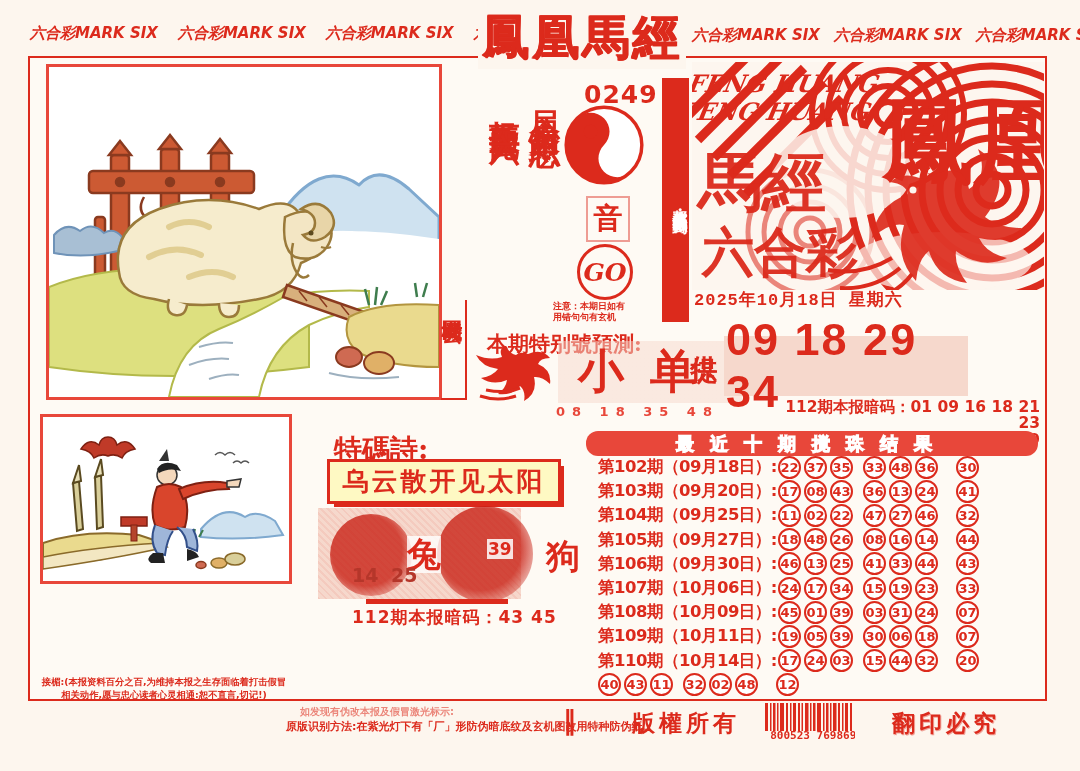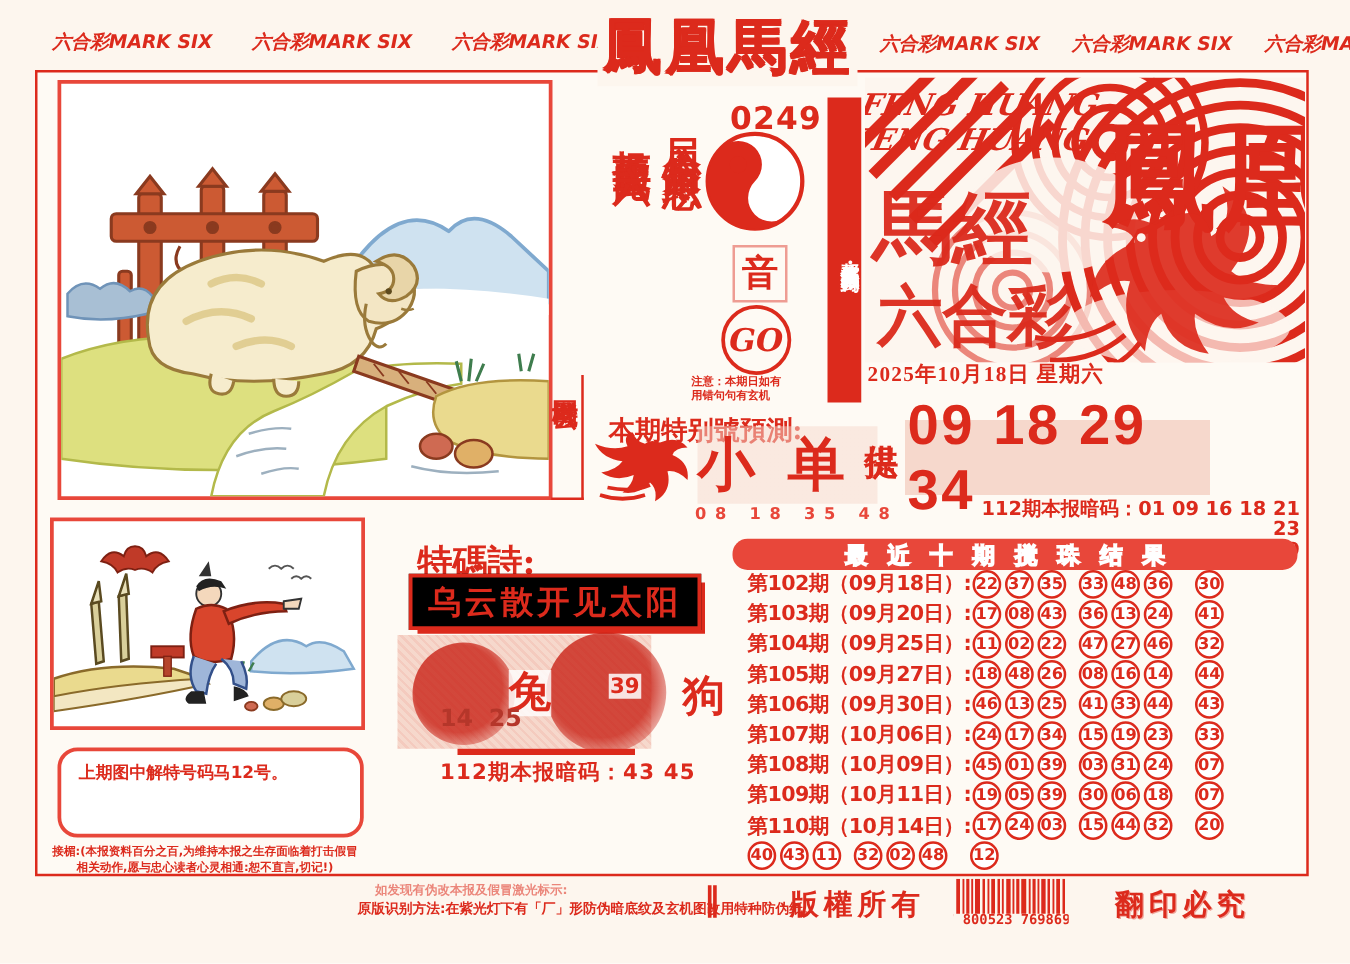--- a/index.html
+++ b/index.html
@@ -10,21 +10,21 @@
   }
   *{margin:0;padding:0;box-sizing:border-box;}
   html,body{background:#ffffff;}
   body{font-family:"DejaVu Sans",sans-serif;color:var(--red);}
   #page{position:relative;width:1080px;height:771px;background:var(--paper);overflow:hidden;}
 
   .abs{position:absolute;}
 
   
   .banner-group{top:24px;display:flex;gap:20px;white-space:nowrap;}
-  .banner-item{font-size:15px;font-weight:900;font-style:italic;color:var(--red);letter-spacing:0;margin-left:12px;}
+  .banner-item{font-size:15px;font-weight:900;font-style:italic;color:var(--red);letter-spacing:0;}
   #banner-left{left:30px;}
   #banner-right{left:692px;top:26px;gap:14px;}
   #masthead-title{left:478px;top:6px;font-family:"DejaVu Serif",serif;font-weight:900;
     font-size:47px;letter-spacing:3px;color:var(--red);background:var(--paper);padding:0 4px;
     text-shadow:1px 0 var(--red),0 1px var(--red),1px 1px var(--red);z-index:5;}
 
   
   #main-frame{left:28px;top:56px;width:1019px;height:645px;border:2px solid var(--red);background:#fefaf4;}
 
   
@@ -53,39 +53,39 @@
   #go-circle{left:577px;top:244px;width:56px;height:56px;border:3px solid var(--red);border-radius:50%;
     display:flex;align-items:center;justify-content:center;font-family:"DejaVu Serif",serif;
     font-style:italic;font-weight:900;font-size:25px;color:var(--red);}
   #center-note{left:553px;top:301px;width:115px;font-size:9px;font-weight:900;line-height:1.25;color:var(--red);}
   #slogan-strip{left:662px;top:78px;width:27px;height:244px;background:var(--red);
     writing-mode:vertical-rl;text-orientation:upright;color:#fff;font-size:15px;font-weight:700;
     letter-spacing:1px;padding-top:6px;text-align:center;}
 
   
   #masthead-art{left:692px;top:62px;width:352px;height:228px;overflow:hidden;background:#fdf6ef;}
-  #draw-date{left:694px;top:288px;font-size:17px;font-weight:900;color:var(--red);letter-spacing:1px;font-family:Liberation Serif, serif;}
+  #draw-date{left:694px;top:288px;font-size:17px;font-weight:900;color:var(--red);letter-spacing:1px;font-family:Liberation Mono, monospace;}
 
   
   #pred-heading{left:487px;top:330px;font-size:21px;font-weight:900;color:var(--red);font-family:"DejaVu Serif",serif;}
   #pred-bird{left:474px;top:346px;}
   #size-call{left:558px;top:341px;font-size:46px;font-weight:900;letter-spacing:26px;color:var(--red);
-    font-family:"DejaVu Serif",serif;background:linear-gradient(0deg,rgba(246,216,204,.5),rgba(246,216,204,.5));padding:0 0;}
+    font-family:"DejaVu Serif",serif;background:linear-gradient(0deg,rgba(246,216,204,.5),rgba(246,216,204,.5));padding:0 20px;}
   #sub-numbers{left:556px;top:404px;font-size:13px;font-weight:800;letter-spacing:7px;color:var(--red-soft);}
   #provide-label{left:689px;top:335px;font-size:27px;line-height:30px;font-family:"DejaVu Serif",serif;}
   #pred-numbers{left:724px;top:336px;width:244px;height:60px;background:var(--pink);
     display:flex;align-items:center;padding-left:2px;font-size:45px;font-weight:900;color:var(--red);
     font-family:Liberation Sans, sans-serif;letter-spacing:2px;}
   #anma-block{left:778px;top:399px;width:262px;text-align:right;font-size:15.5px;font-weight:900;color:var(--red);line-height:1.05;}
 
   
   #poem-heading{left:334px;top:431px;font-size:28px;font-weight:900;color:var(--red);font-family:"DejaVu Serif",serif;}
   #poem-box{left:327px;top:459px;width:234px;height:45px;border:3px solid var(--red);
     box-shadow:5px 5px 0 -2px var(--red);display:flex;align-items:center;justify-content:center;
-    font-family:"DejaVu Serif",serif;font-size:26px;font-weight:900;color:var(--red);letter-spacing:3px;background:#000000;}
+    font-family:"DejaVu Serif",serif;font-size:26px;font-weight:900;color:var(--red);letter-spacing:3px;background:#fef9c3;}
 
   
   #stamp-panel{left:318px;top:508px;width:203px;height:91px;background:var(--pink);
     background-image:repeating-linear-gradient(45deg,rgba(220,42,28,.08) 0 2px,transparent 2px 5px);}
   .stamp{position:absolute;border-radius:50%;
     background:radial-gradient(circle at 45% 45%, rgba(200,30,18,.78) 0 55%, rgba(200,30,18,.45) 70%, rgba(200,30,18,.15) 85%, transparent 95%);
     filter:blur(.4px);}
   #stamp-left{left:330px;top:514px;width:82px;height:82px;}
   #stamp-right{left:437px;top:506px;width:96px;height:96px;}
   #animal-left{left:407px;top:536px;font-size:34px;font-weight:900;color:var(--red);background:rgba(255,255,255,.8);line-height:1.1;font-family:"DejaVu Serif",serif;}
@@ -228,23 +228,20 @@
       <path d="M184 64 l14 -2 l-2 8 l-12 0 Z" fill="#f4d8bc" stroke="#333" stroke-width="1.5"></path>
       <path d="M112 108 q-6 16 2 28 l8 2 q2 -16 8 -24 M134 110 q10 8 10 20 l10 4 q2 -10 -4 -22" fill="#9fb6d9" stroke="#33508a" stroke-width="2"></path>
       <path d="M110 136 q-8 6 -2 10 l14 0 l-2 -10 Z M144 132 q10 2 12 8 l-12 4 Z" fill="#222"></path>
 
       <ellipse cx="176" cy="146" rx="8" ry="5" fill="#e0b067" stroke="#8a6a2a" stroke-width="1.5"></ellipse>
       <ellipse cx="192" cy="142" rx="10" ry="6" fill="#d9cf9a" stroke="#8a6a2a" stroke-width="1.5"></ellipse>
       <ellipse cx="158" cy="148" rx="5" ry="3.5" fill="#cf6a52" stroke="#8a3a1f" stroke-width="1.5"></ellipse>
     </svg>
   </div>
 
-  <div class="abs" id="prev-note-box">
-    <div class="abs" id="prev-note-text">上期图中解特号码马12号。</div>
-  </div>
   <div class="abs" id="footnote">
     <div>接楣:(本报资料百分之百,为维持本报之生存面临着打击假冒</div>
     <div>相关动作,愿与忠心读者心灵相通:恕不直言,切记!)</div>
   </div>
 
   <div class="abs vtext" id="poem-col-right">尽心尽力尽忠职</div>
   <div class="abs vtext" id="poem-col-left">扬长而去三比六</div>
   <div class="abs" id="issue-no">0249</div>
 
   <div class="abs" id="taiji">

